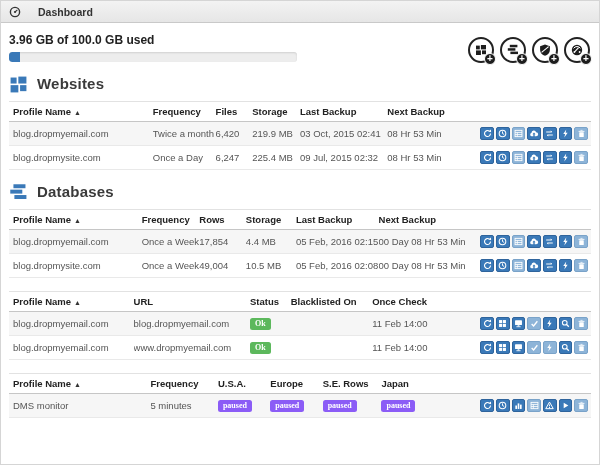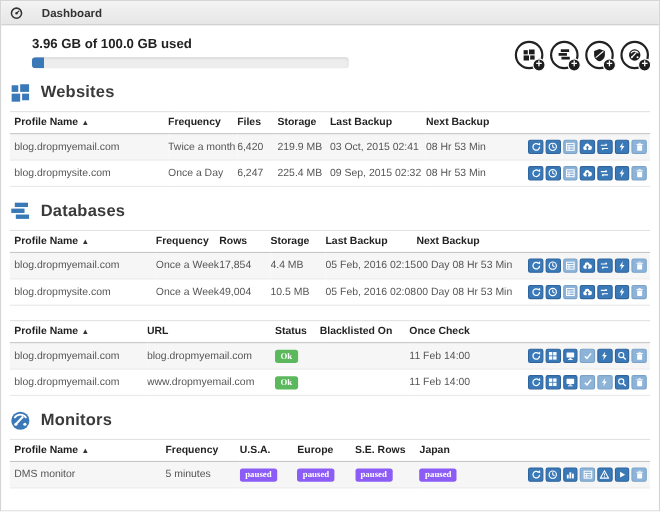--- a/index.html
+++ b/index.html
@@ -6,21 +6,21 @@
   html,body { background:#fff; }
   body { font-family:"Liberation Sans","DejaVu Sans",sans-serif; }
   #app { position:relative; width:600px; height:465px; background:#fff; border:1px solid #d5d5d5; overflow:hidden; }
 
   
   .topbar { height:22px; background:linear-gradient(#f3f3f3,#e6e6e6); border-bottom:1px solid #c9c9c9; display:flex; align-items:center; padding:0 8px; gap:17px; }
   .topbar-title { font-size:10.5px; font-weight:bold; color:#333; }
   .ico-dash svg { display:block; }
 
   
-  .usage { padding:10px 8px 0 8px;margin-left:20px; }
+  .usage { padding:10px 8px 0 8px; }
   .usage-label { font-size:12px; font-weight:bold; color:#222; margin-bottom:5px; }
   .progress { width:288px; height:10px; background:#ededed; border-radius:3px; box-shadow:inset 0 1px 2px rgba(0,0,0,.12); overflow:hidden; }
   .progress-fill { height:100%; background:#3a79b8; border-radius:3px 0 0 3px; }
 
   
   .quick-add { position:absolute; top:36px; right:9px; display:flex; gap:6px; }
   .qa-btn { position:relative; width:26px; height:26px; border:2.5px solid #222; border-radius:50%; background:#fff; display:flex; align-items:center; justify-content:center; cursor:pointer; }
   .qa-btn svg { display:block; }
   .qa-plus { position:absolute; right:-4px; bottom:-4px; width:12px; height:12px; background:#1d1d1d; border:1.5px solid #fff; border-radius:50%; color:#fff; font-size:10px; line-height:9px; font-weight:bold; text-align:center; }
 
@@ -214,21 +214,21 @@
                     </span>
                   </button>
                 </div>
               </td>
             </tr>
             <tr>
               <td>blog.dropmysite.com</td>
               <td>Once a Day</td>
               <td>6,247</td>
               <td>225.4 MB</td>
-              <td>09 Sep, 2015 02:32</td>
+              <td>09 Jul, 2015 02:32</td>
               <td>08 Hr 53 Min</td>
               <td>
                 <div class="actions">
                   <button class="act-btn">
                     <span>
                       <svg width="9" height="9" viewBox="0 0 12 12">
                         <path d="M10 6 A4 4 0 1 1 8.6 3" fill="none" stroke="#fff" stroke-width="1.5"></path>
                         <path d="M10.6 0.8 L10.8 4.4 L7.4 3.2 Z" fill="#fff"></path>
                       </svg>
                     </span>
@@ -609,32 +609,20 @@
                       </svg>
                     </span>
                   </button>
                 </div>
               </td>
             </tr>
           </tbody>
         </table>
       </div>
       <div class="section">
-        <div class="sec-head">
-          <span class="sec-icon">
-            <svg width="19" height="19" viewBox="0 0 12 12">
-              <circle cx="6" cy="6" r="5.2" fill="#3a79b8"></circle>
-              <path d="M3.6 7.8 L7.6 3.6" stroke="#fff" stroke-width="1.2"></path>
-              <circle cx="3.4" cy="8" r="0.9" fill="#fff"></circle>
-              <circle cx="8.6" cy="8" r="0.9" fill="#fff"></circle>
-              <path d="M2.6 4.4 A4 4 0 0 1 9.4 4.4" fill="none" stroke="#fff" stroke-width="1"></path>
-            </svg>
-          </span>
-          <h2 class="sec-title">Monitors</h2>
-        </div>
         <table>
           <colgroup>
             <col style="width: 24.3%;">
             <col style="width: 11.6%;">
             <col style="width: 9%;">
             <col style="width: 9%;">
             <col style="width: 10.1%;">
             <col style="width: 17%;">
             <col style="width: 19%;">
           </colgroup>

